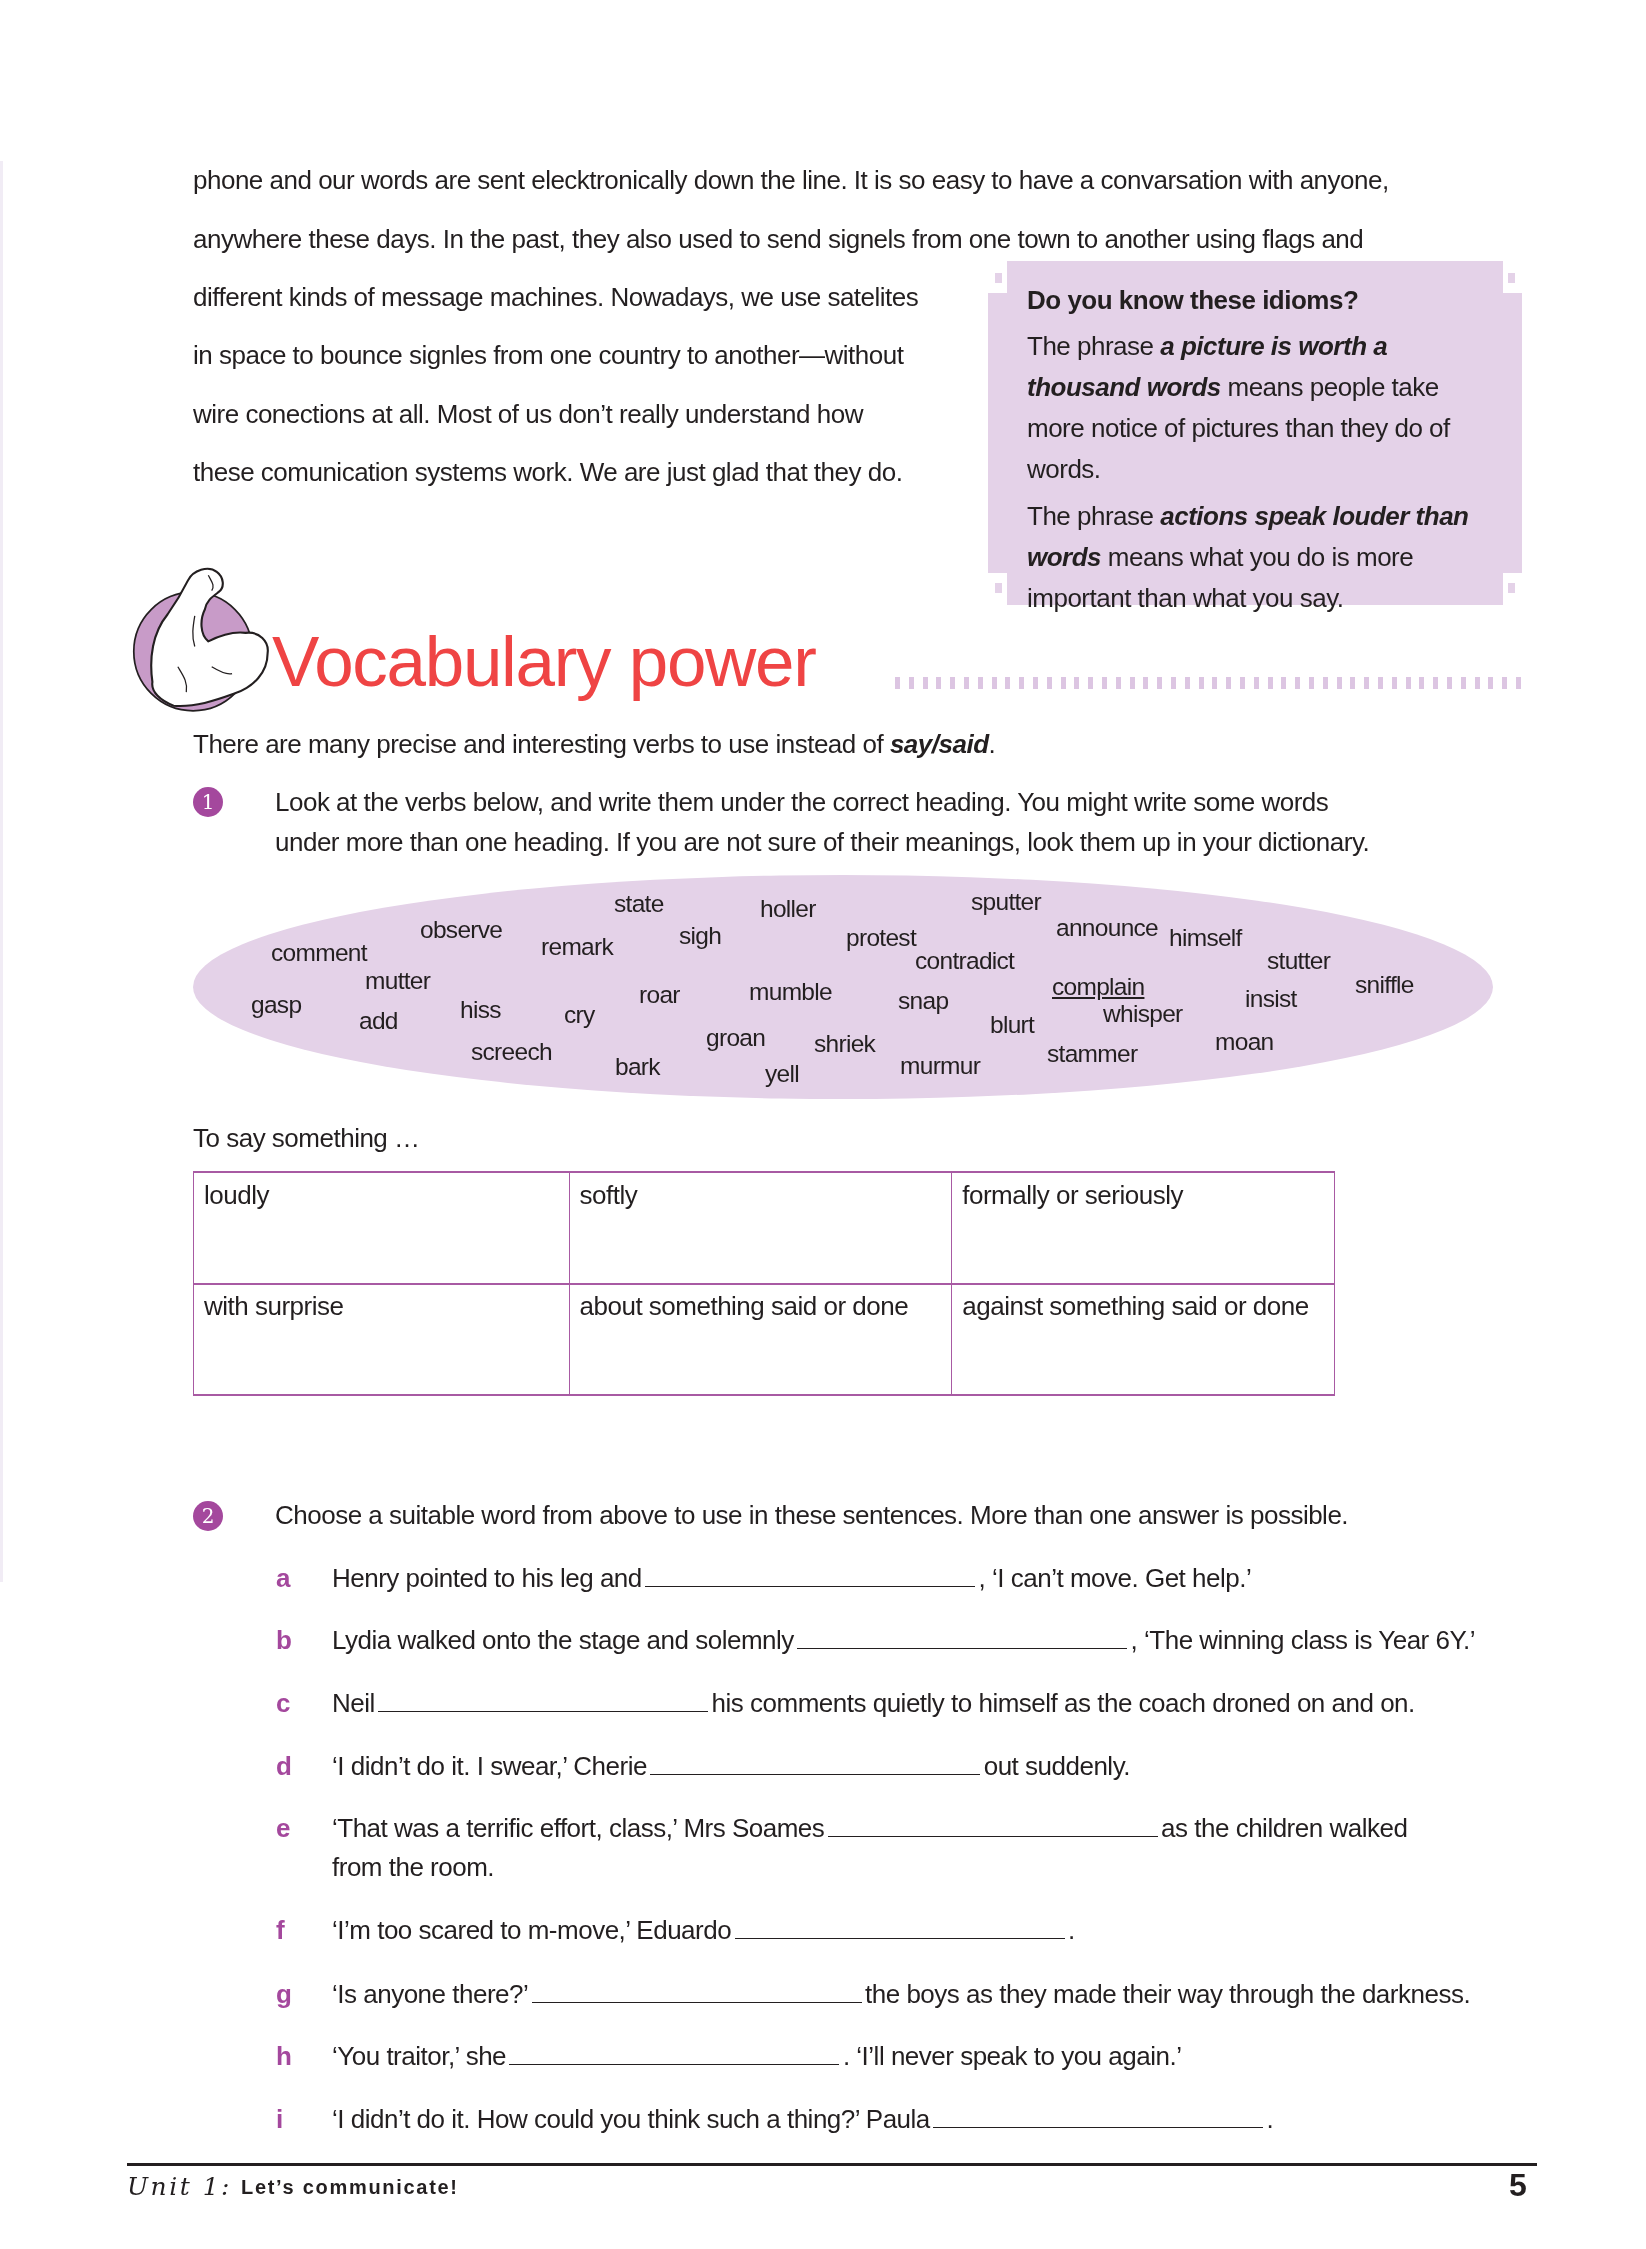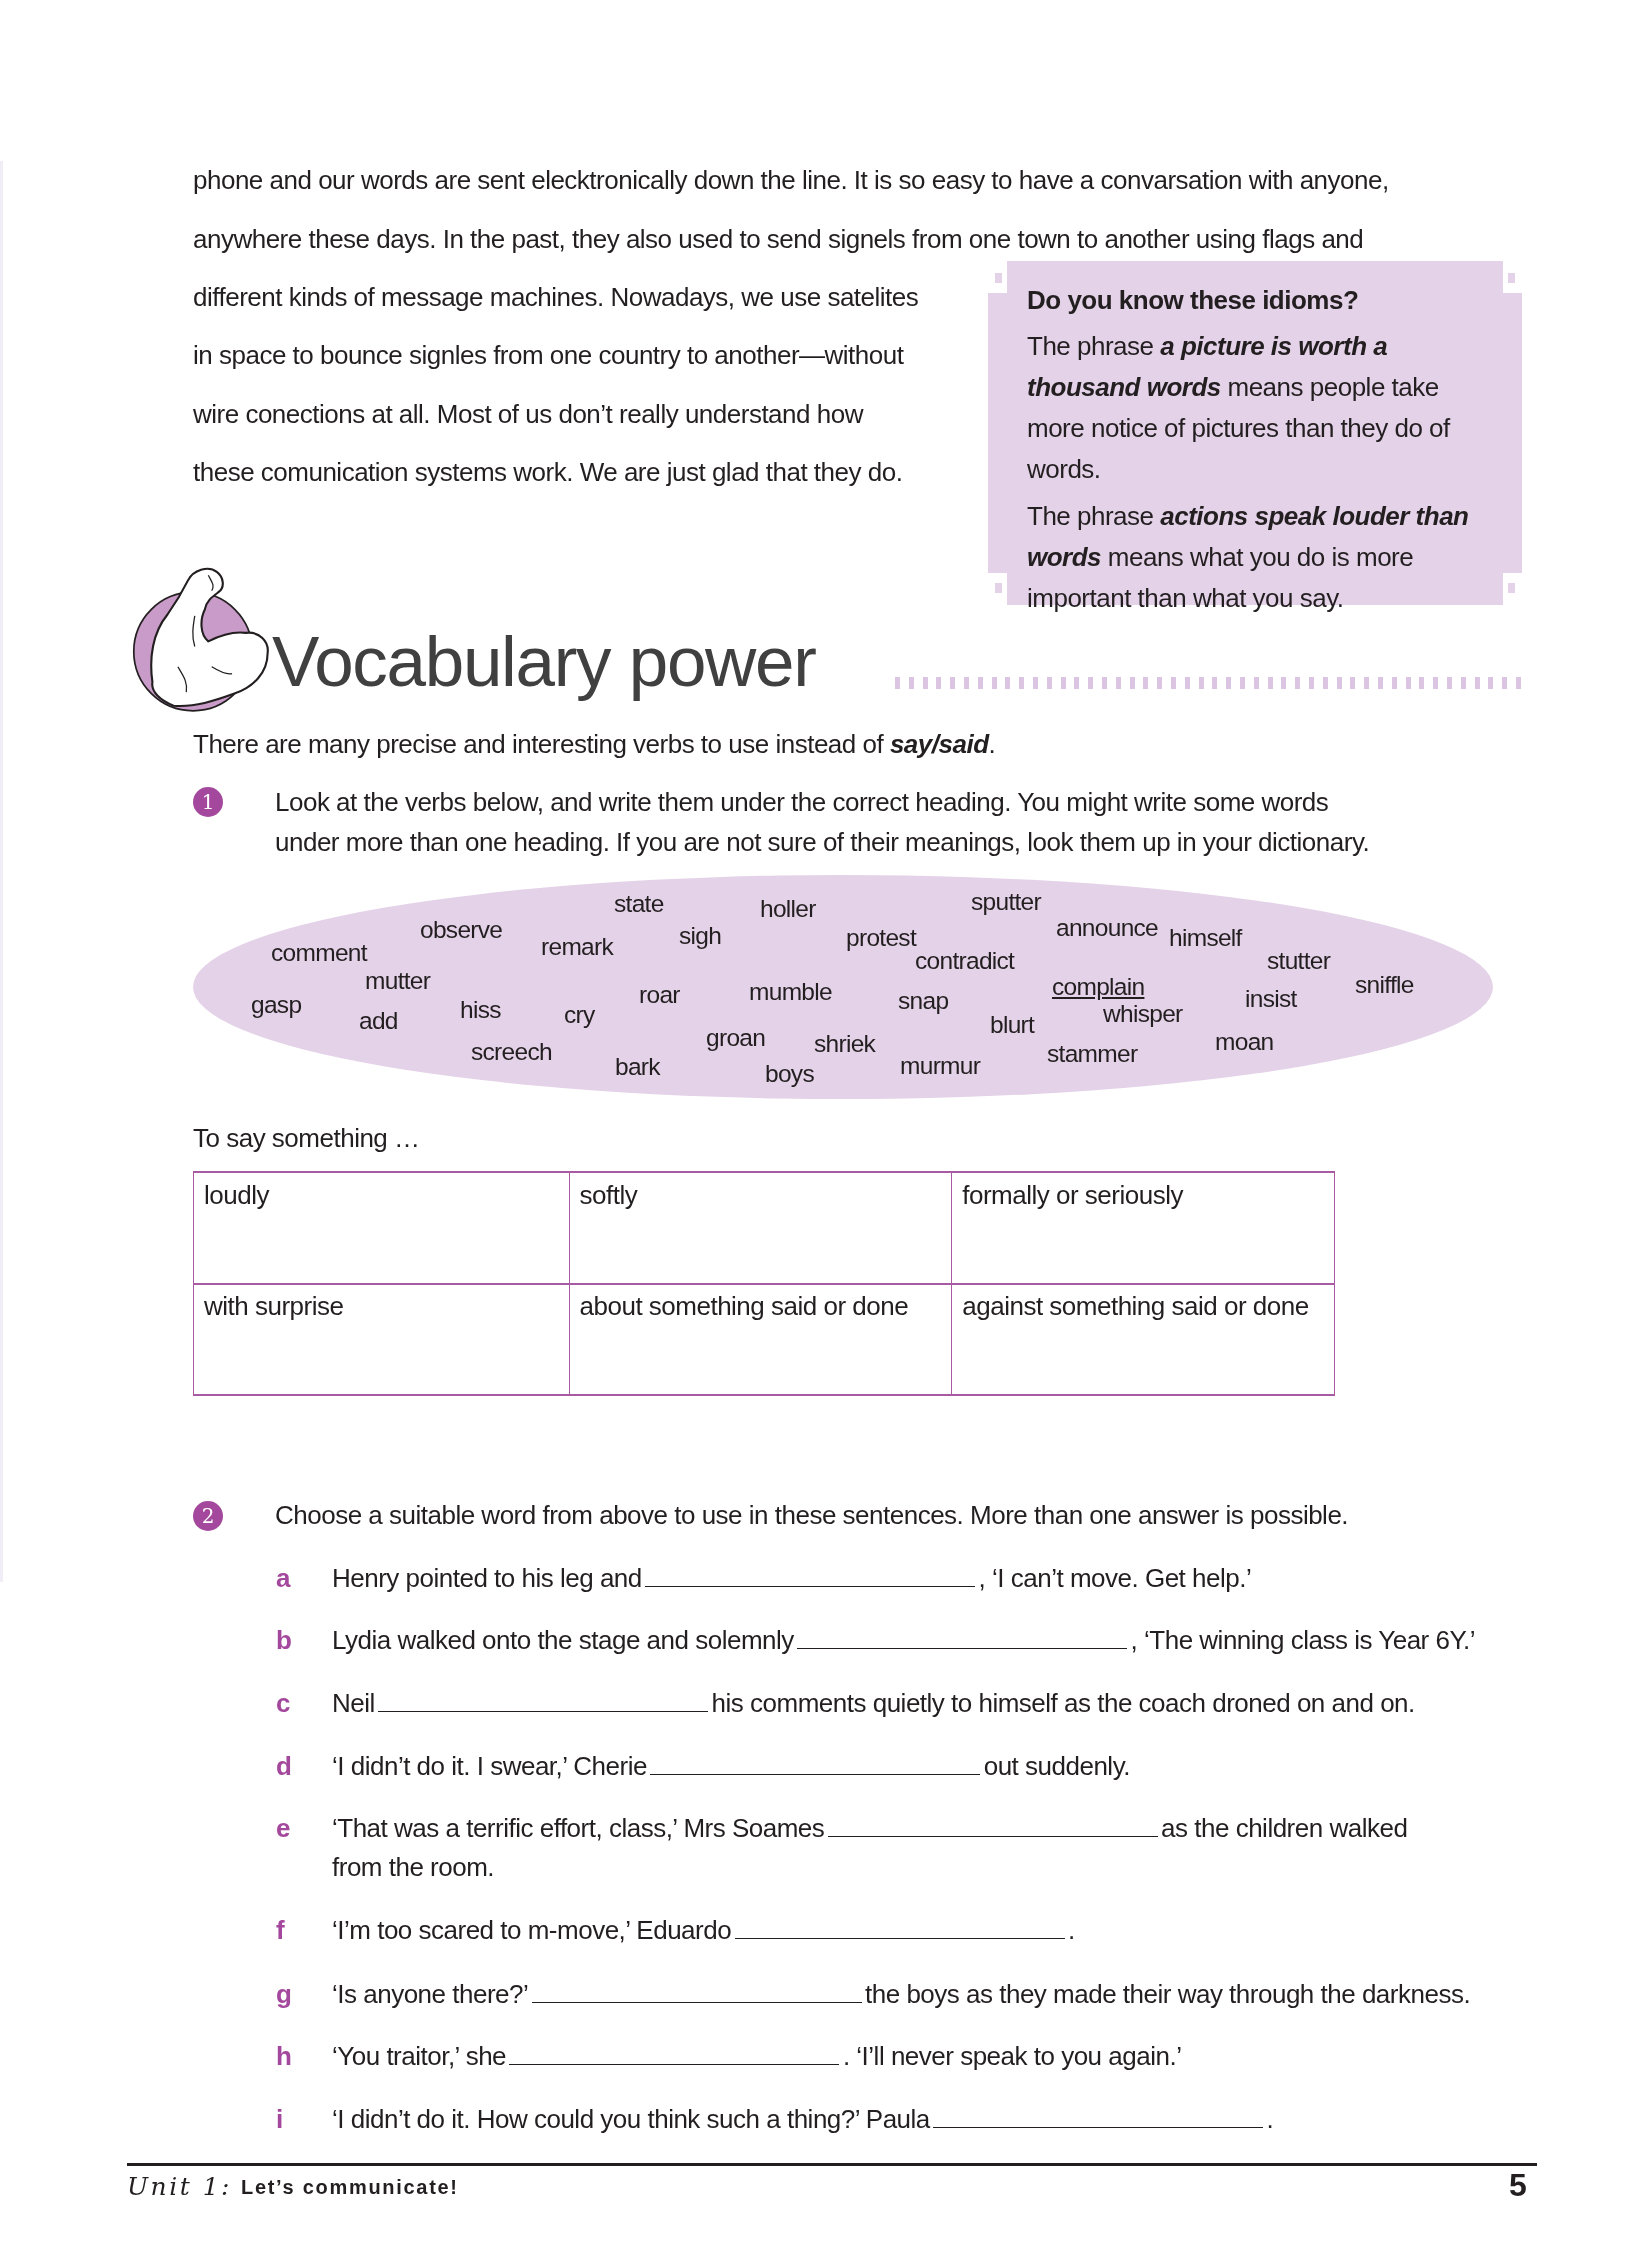--- a/index.html
+++ b/index.html
@@ -14,21 +14,21 @@
   .idiom-box .bg-main { position: absolute; left: 18.6px; top: 0; right: 18.6px; bottom: 0; background: #e4d2e8; }
   .idiom-box .bg-mid { position: absolute; left: 0; top: 32px; right: 0; bottom: 32px; background: #e4d2e8; }
   .notch { position: absolute; width: 7.6px; height: 10px; background: #e4d2e8; }
   .idiom-text { position: absolute; left: 39px; top: 18.6px; right: 20px; font-size: 26px; letter-spacing: -0.5px; line-height: 41px; }
   .idiom-title { font-weight: bold; margin-bottom: 5px; }
   .idiom-para { margin-bottom: 6.8px; }
   .bi { font-weight: bold; font-style: italic; }
 
   
   .arm-icon { left: 127px; top: 565px; width: 144px; height: 151px; }
-  .vocab-title { left: 272px; top: 619px; font-size: 71px; color: #404040; letter-spacing: -1.3px; white-space: nowrap; line-height: 85px; }
+  .vocab-title { left: 272px; top: 619px; font-size: 71px; color: #ef4444; letter-spacing: -1.3px; white-space: nowrap; line-height: 85px; }
   .dots { left: 895px; top: 677px; width: 626px; height: 12px;
           background: repeating-linear-gradient(to right, #dcc5e2 0 5px, transparent 5px 13.8px); }
 
   .intro { left: 193px; top: 729px; font-size: 26px; letter-spacing: -0.5px; white-space: nowrap; }
   .badge { width: 30px; height: 30px; border-radius: 50%; background: #a4489d; color: #fff;
            font-family: "DejaVu Serif", serif; font-size: 20px; text-align: center; line-height: 30px; }
   .instr { left: 275px; font-size: 26px; letter-spacing: -0.5px; white-space: nowrap; line-height: 41px; }
 
   
   .ellipse { left: 193px; top: 875px; width: 1300px; height: 224px; border-radius: 50%; background: #e4d2e8; }
@@ -123,21 +123,21 @@
     <div class="abs word" style="left: 460px; top: 996px;">hiss</div>
     <div class="abs word" style="left: 564px; top: 1001px;">cry</div>
     <div class="abs word" style="left: 990px; top: 1011px;">blurt</div>
     <div class="abs word" style="left: 1103px; top: 1000px;">whisper</div>
     <div class="abs word" style="left: 706px; top: 1024px;">groan</div>
     <div class="abs word" style="left: 814px; top: 1030px;">shriek</div>
     <div class="abs word" style="left: 1215px; top: 1028px;">moan</div>
     <div class="abs word" style="left: 471px; top: 1038px;">screech</div>
     <div class="abs word" style="left: 1047px; top: 1040px;">stammer</div>
     <div class="abs word" style="left: 615px; top: 1053px;">bark</div>
-    <div class="abs word" style="left: 765px; top: 1060px;">boys</div>
+    <div class="abs word" style="left: 765px; top: 1060px;">yell</div>
     <div class="abs word" style="left: 900px; top: 1052px;">murmur</div>
   </div>
 
 <div class="abs say-label">To say something …</div>
 <table class="abs vtable">
   <tbody>
       <tr>
     <td>loudly</td>
     <td>softly</td>
     <td>formally or seriously</td>

